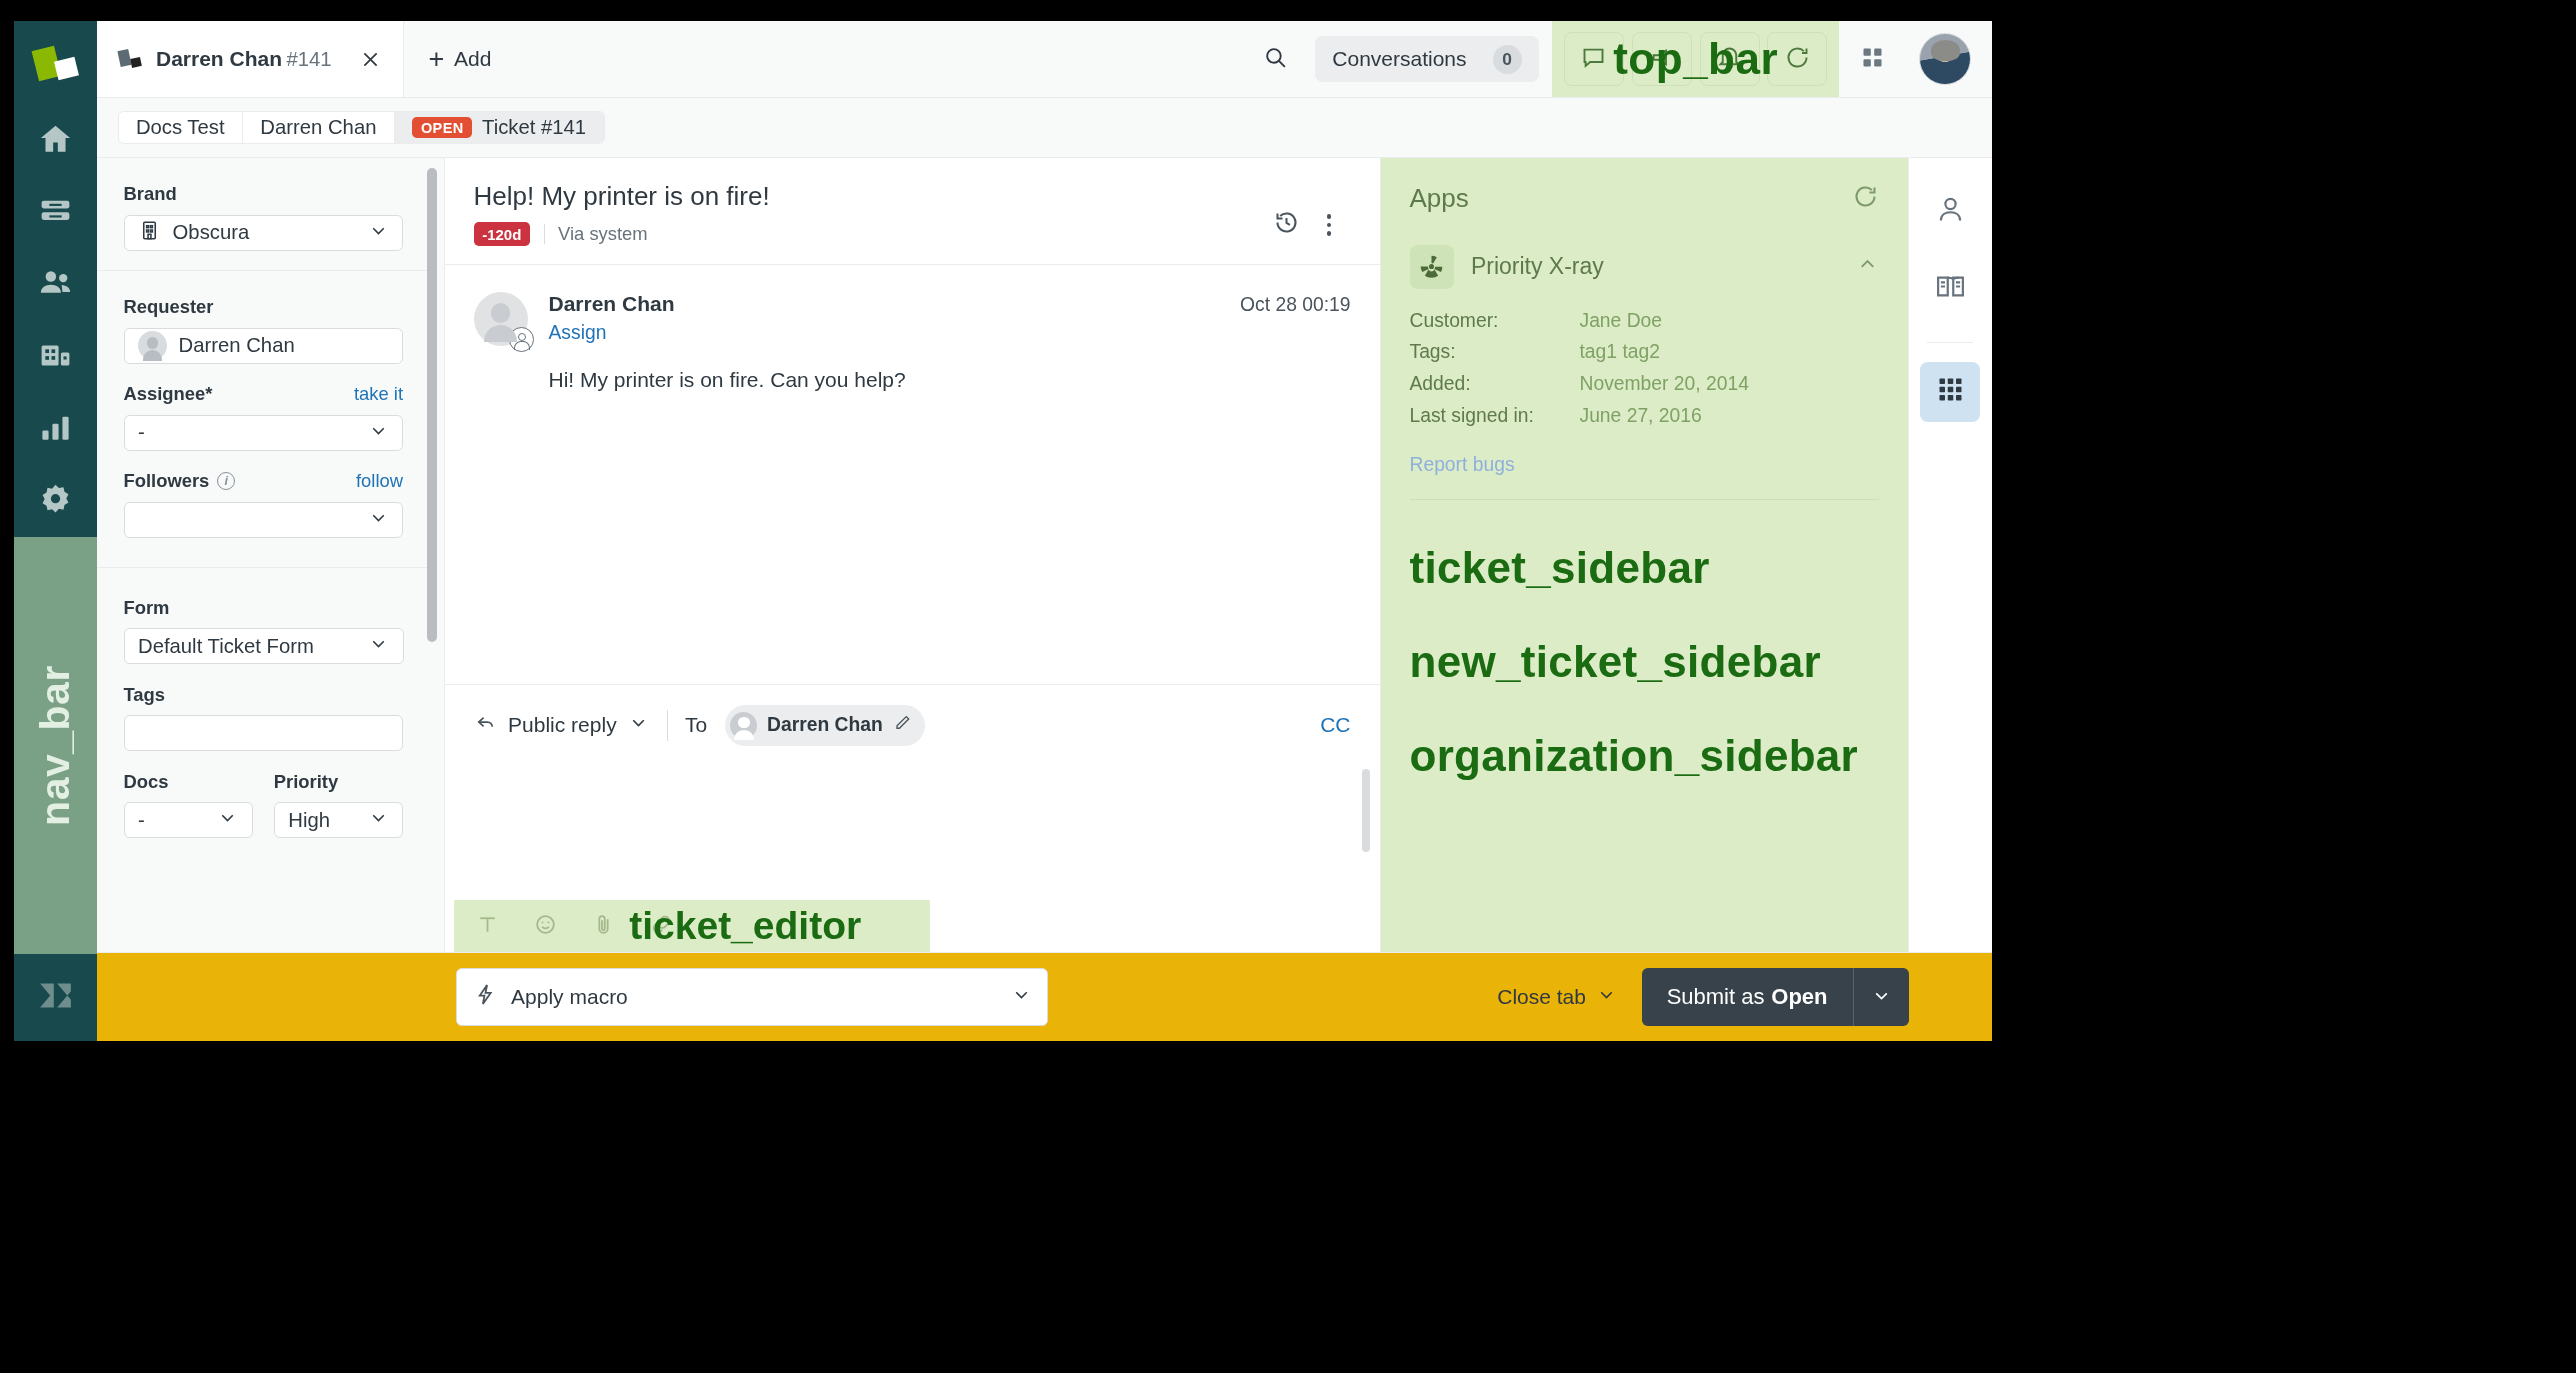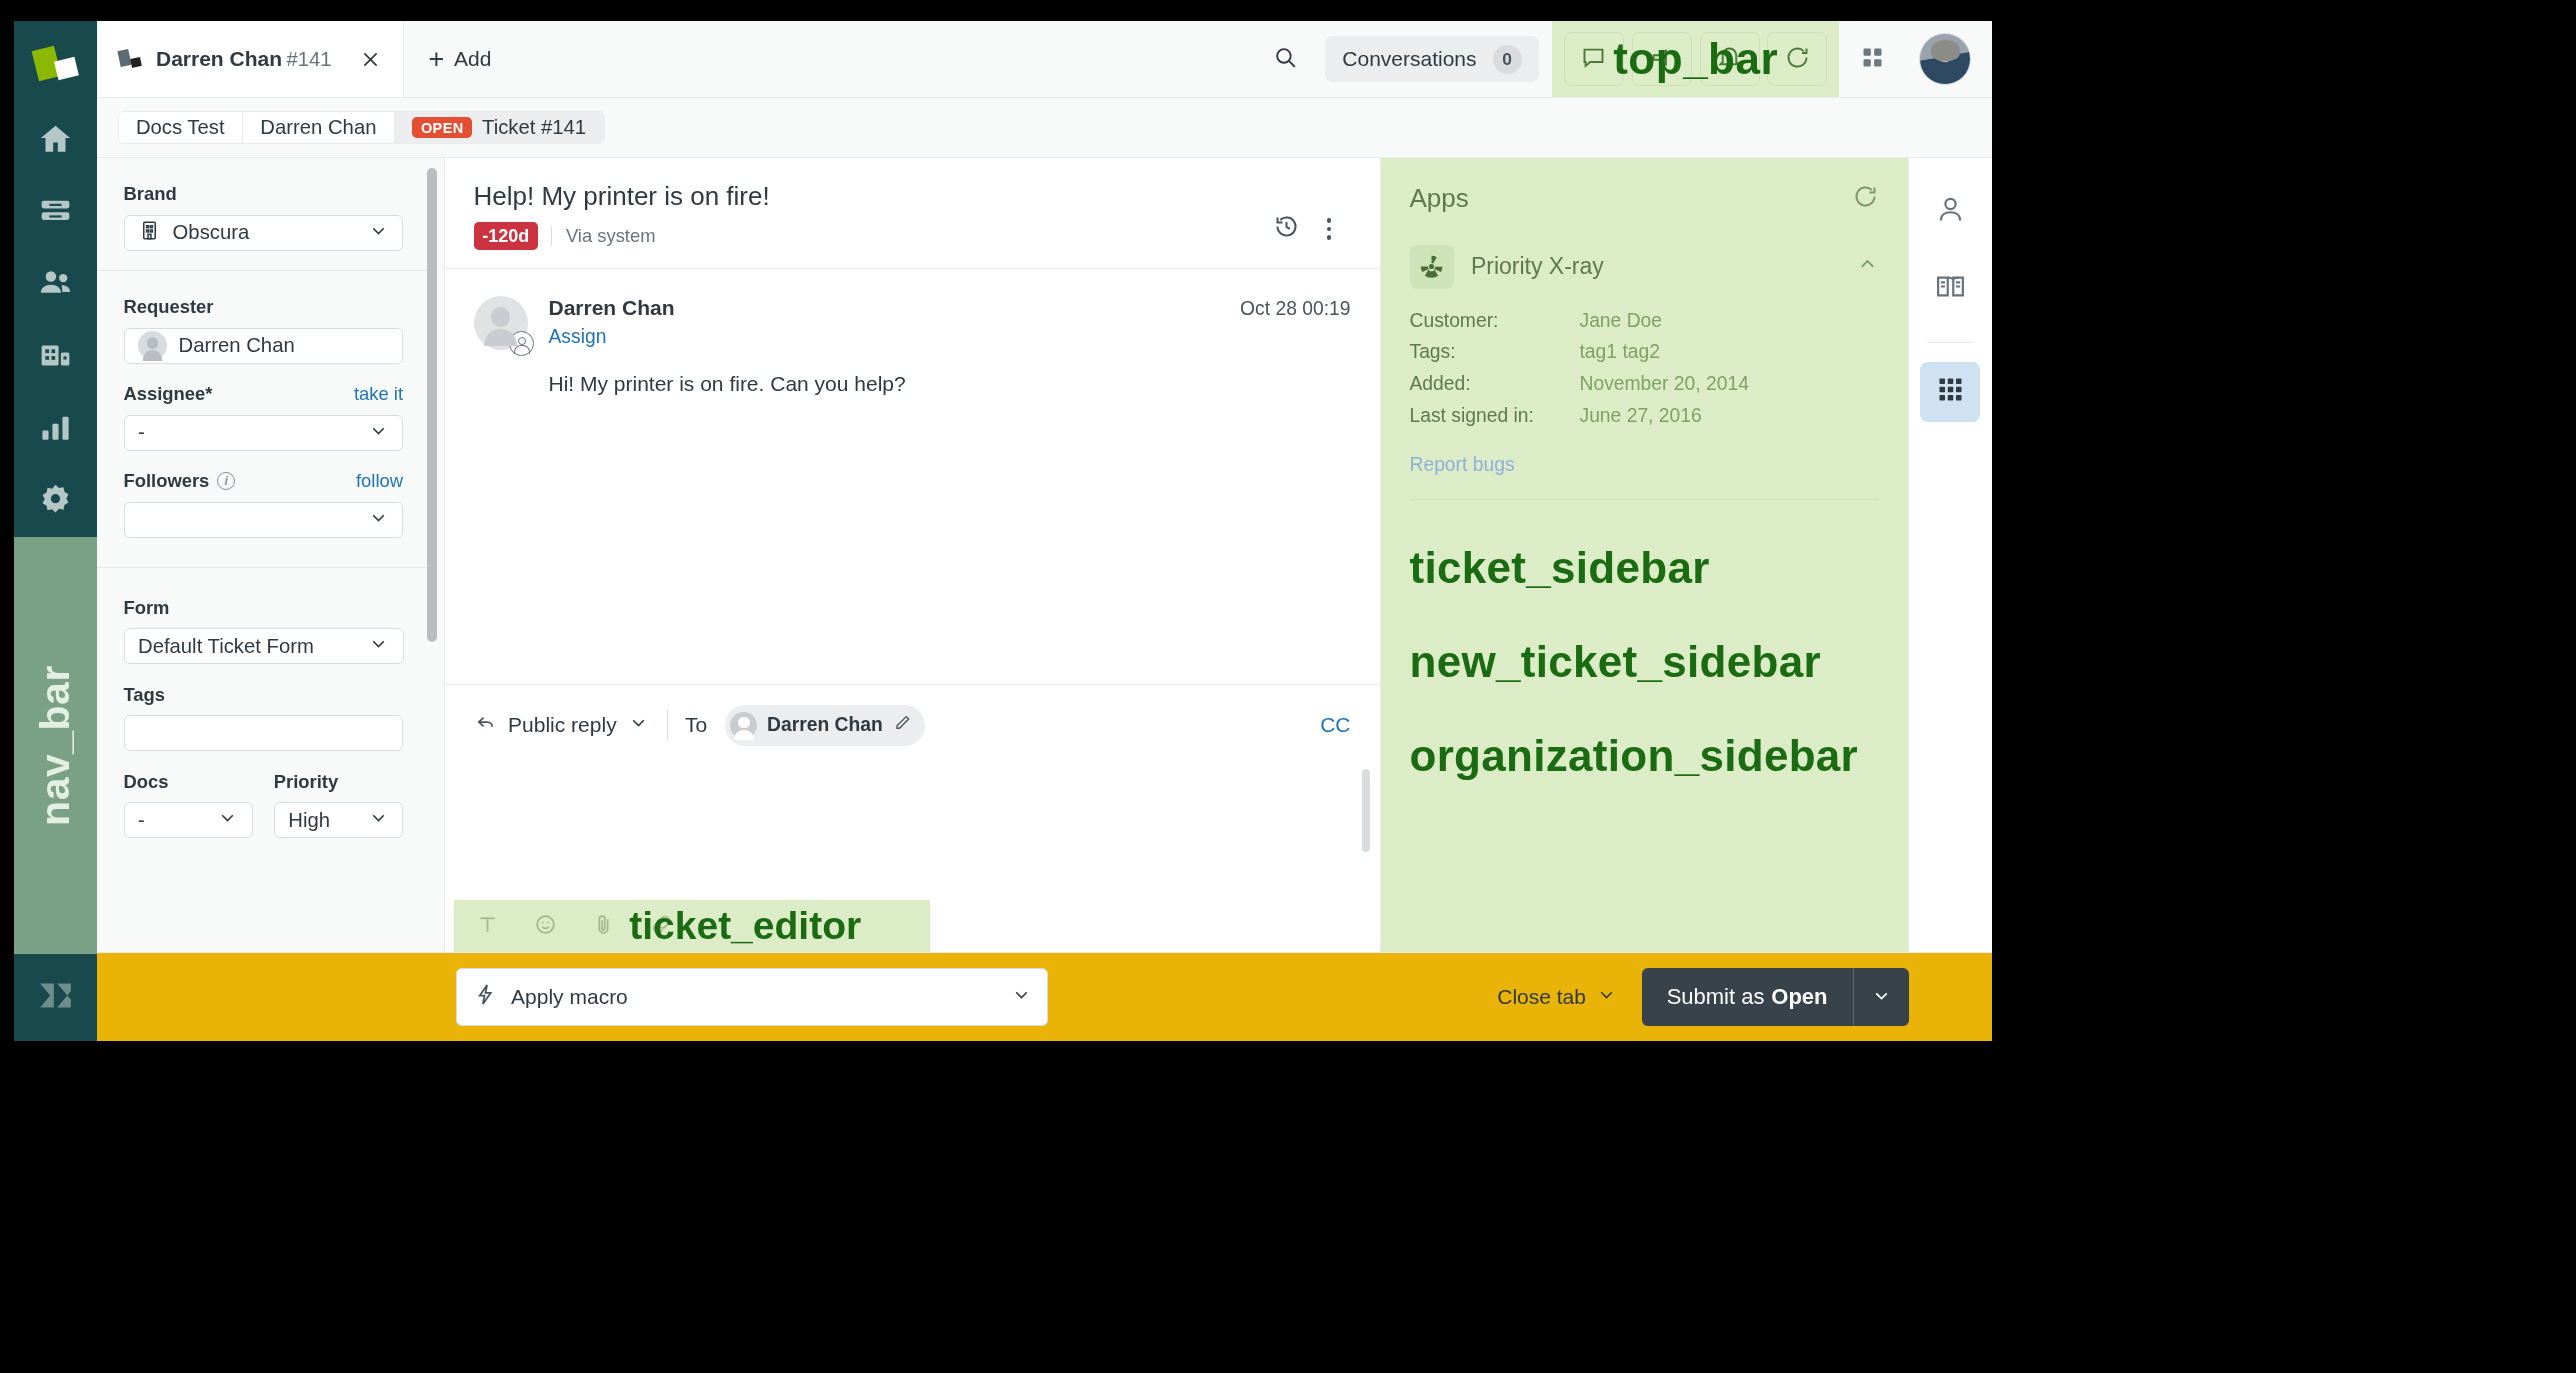--- a/index.html
+++ b/index.html
@@ -87,21 +87,21 @@
   .add-tab {
     display:flex; align-items:center; gap: 9.7px;
     padding: 0 25px; font-size: 21px; color: #2f3941; cursor:pointer;
   }
   .add-tab .plus { font-size: 27px; line-height: 1; font-weight: 400; }
 
   .topbar-spacer { flex: 1 1 auto; }
   .tb-search { width: 68px; display:flex;align-items:center;justify-content:center;cursor:pointer;}
   .tb-search svg { width: 25px; height:25px; stroke:#2f3941; stroke-width:1.8; fill:none; }
   .conv-pill {
-    display:flex; align-items:center; gap:16px;
+    display:flex; align-items:center; gap:26px;
     background:#ebedee; border-radius: 7.7px;
     height: 46px; padding: 0 17.4px; margin: auto 5.8px; cursor:pointer;
   }
   .conv-pill .lbl { font-size: 21px; color:#2f3941; }
   .conv-pill .cnt {
     background:#d8dcde; border-radius: 19.3px; min-width: 29px; height: 29px;
     display:flex;align-items:center;justify-content:center;
     font-size:17.4px; color:#49545c; padding: 0 7.7px; font-weight:600;
   }
   .tb-annot-group {
@@ -178,21 +178,21 @@
   .divider { height:1px;background:#e9ebed; margin: 5.8px -27px 25px -27px;}
   .row2 { display:flex; gap:21px; }
   .row2 > .field { flex:1 1 0; margin-bottom:0;}
 
   
   .conv { flex:1 1 auto; display:flex; flex-direction:column; min-width:0; background:#fff; border-right:1px solid #e9ebed; }
   .conv-head { padding: 23px 29px 17.4px 29px; border-bottom:1px solid #e9ebed; display:flex; align-items:flex-end; }
   .conv-head-l { flex:1 1 auto; min-width:0;}
   .conv-subject { font-size: 26px; color:#2f3941; margin-bottom: 9.7px;}
   .conv-meta { display:flex; align-items:center; gap:13.5px; font-size:18.4px; color:#68737d;}
-  .sla { background:#cc3340; color:#fff; font-weight:700; font-size:18px; border-radius:4.8px; padding:3.9px 8.7px; }
+  .sla { background:#cc3340; color:#fff; font-weight:700; font-size:15px; border-radius:4.8px; padding:3.9px 8.7px; }
   .conv-meta .sep { width:1px; height:19.3px; background:#d8dcde; }
   .ch-ico { width:43px;height:43px;display:flex;align-items:center;justify-content:center;cursor:pointer;}
   .ch-ico svg { width:27px;height:27px;stroke:#49545c;stroke-width:1.8;fill:none;}
   .dots { display:flex;flex-direction:column;gap:3.9px;align-items:center;}
   .dots i { width:4.8px;height:4.8px;border-radius:50%;background:#49545c;display:block;}
 
   .conv-list { flex:1 1 auto; overflow:hidden; padding: 27px 29px; }
   .comment { display:flex; gap: 21px; }
   .c-av { width:54px;height:54px;border-radius:50%;background:#e0e2e4;position:relative;flex:0 0 54px;}
   .c-av::before{content:"";position:absolute;left:17.4px;top:11.6px;width:19.3px;height:19.3px;border-radius:50%;background:#c9ccd0;}

